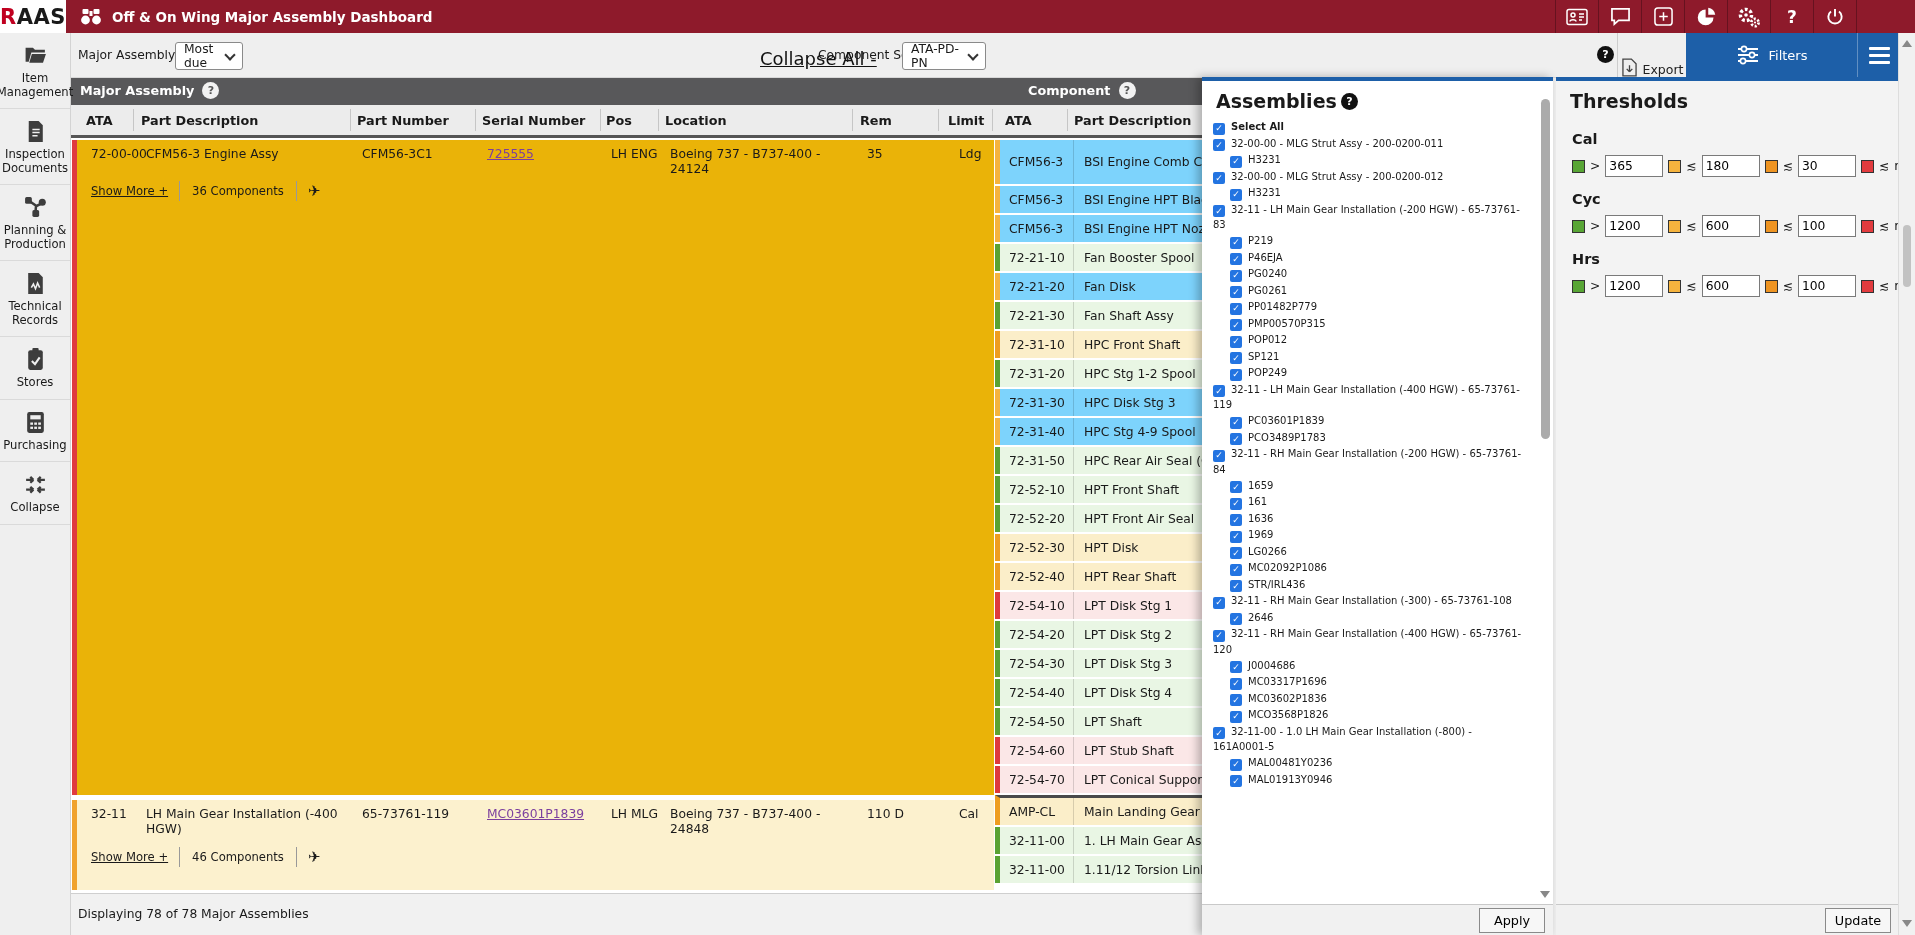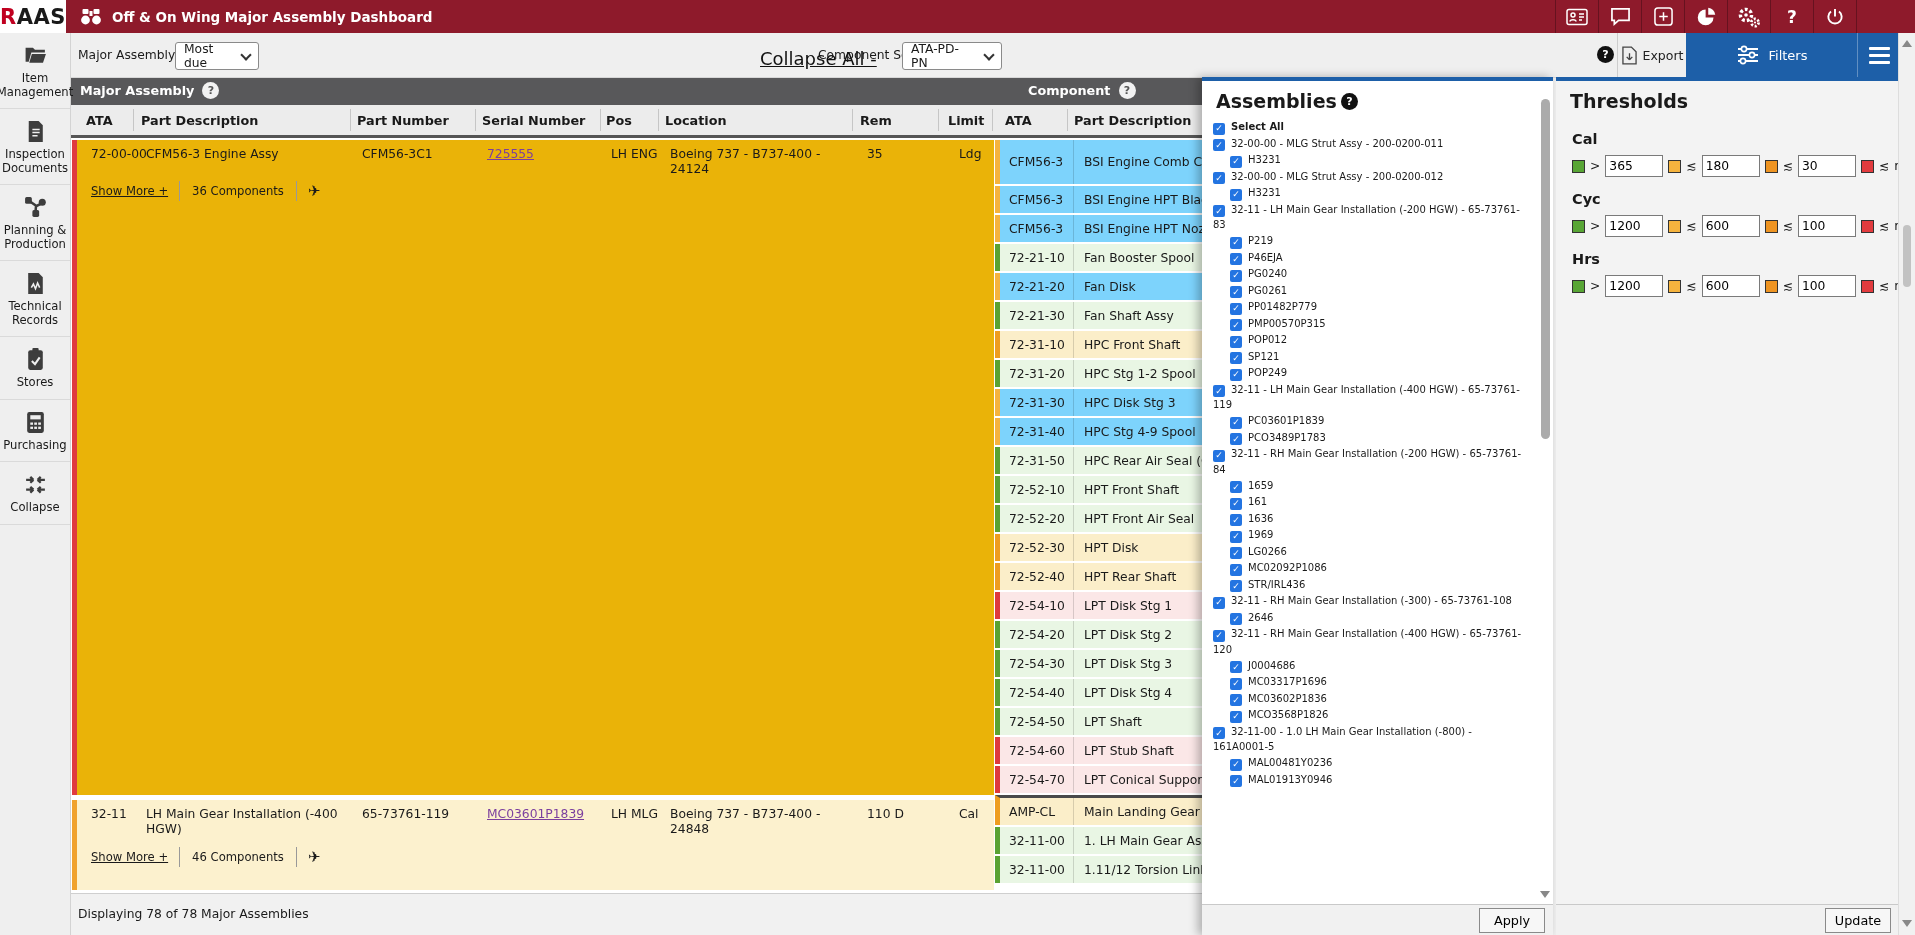--- a/index.html
+++ b/index.html
@@ -25,31 +25,31 @@
              padding:10px 2px 9px 2px;border-bottom:1px solid #DADADA;cursor:pointer}
   .side-item svg{width:25px;height:25px;margin-bottom:4px}
   .side-label{font-size:11.6px;text-align:center;line-height:13.5px;color:#1a1a1a}
 
   
   .toolbar{position:absolute;left:70px;top:33px;width:1829px;height:44px;background:#EFEFEF;border-bottom:1px solid #D7D7D7;z-index:10}
   .tb-label{position:absolute;font-size:12.3px;top:15px}
   .mas-label{left:8px}
   .cs-label{left:748px}
   .select{position:absolute;top:9px;height:26px;background:#fff;border:1px solid #8a8a8a;border-radius:3px;
-          display:flex;align-items:center;padding:0 28px 0 8px;font-size:12.3px;cursor:pointer}
+          display:flex;align-items:center;padding:0 12px 0 8px;font-size:12.3px;cursor:pointer}
   .select::after{content:"";position:absolute;right:8px;top:8px;width:6px;height:6px;
                  border-right:2px solid #333;border-bottom:2px solid #333;transform:rotate(45deg)}
   .mas-select{left:105px;width:46px}
   .cs-select{left:832px;width:62px}
   .collapse-all{position:absolute;left:690px;top:15px;font-size:18px;text-decoration:underline;color:#111;cursor:pointer}
   .help-badge-dark{width:17px;height:17px;border-radius:50%;background:#111;color:#fff;font-size:11px;font-weight:bold;
                    display:inline-flex;align-items:center;justify-content:center;flex:none}
   .tb-qmark{position:absolute;left:1527px;top:13px;cursor:pointer}
   .export-group{position:absolute;left:1547px;top:0;width:69px;height:44px;border-left:1px solid #CDCDCD;border-right:1px solid #CDCDCD;
-                display:flex;align-items:center;justify-content:center;gap:6px;font-size:12.5px;color:#222;cursor:pointer}
+                display:flex;align-items:flex-end;justify-content:center;gap:6px;font-size:12.5px;color:#222;cursor:pointer}
   .filters-btn{position:absolute;left:1616px;top:0;width:171px;height:44px;background:#1D5FA8;color:#fff;
                display:flex;align-items:center;justify-content:center;gap:9px;font-size:13px;cursor:pointer}
   .menu-btn{position:absolute;left:1787px;top:0;width:42px;height:44px;background:#1D5FA8;border-left:1px solid rgba(255,255,255,.3);
             display:flex;flex-direction:column;align-items:center;justify-content:center;gap:4px;cursor:pointer}
   .menu-btn i{width:21px;height:3px;background:#fff;border-radius:1px}
 
   
   .section-bar{position:absolute;left:70px;top:77px;width:1132px;height:28px;background:#58585A;color:#fff;
                font-weight:bold;font-size:12.8px;z-index:5}
   .sb-group{position:absolute;top:5px;display:flex;gap:8px;align-items:center}

